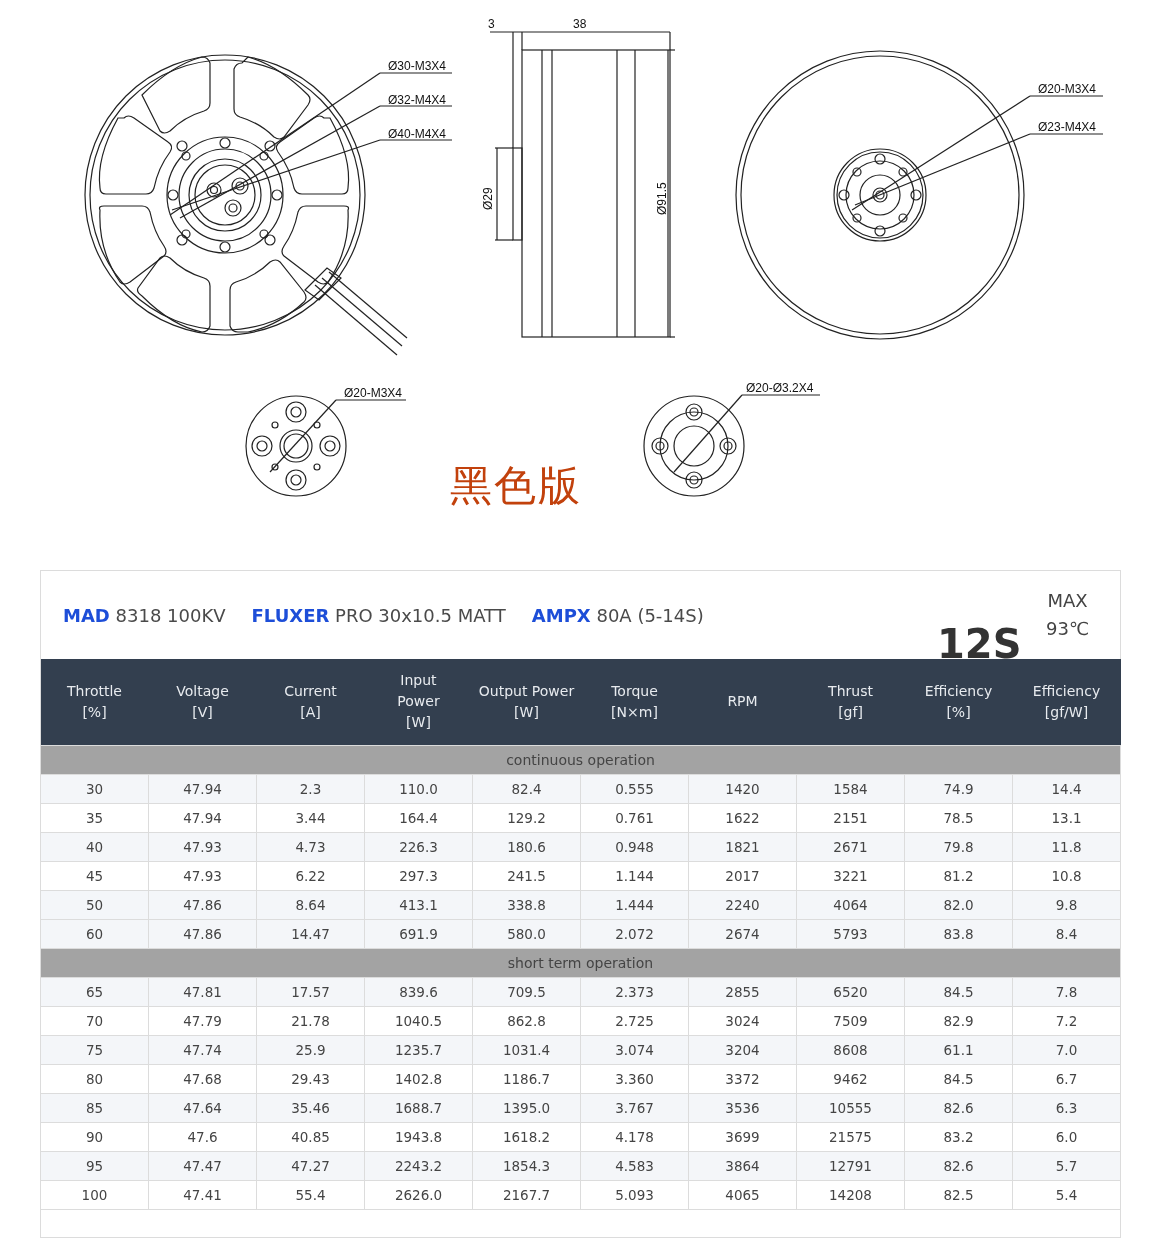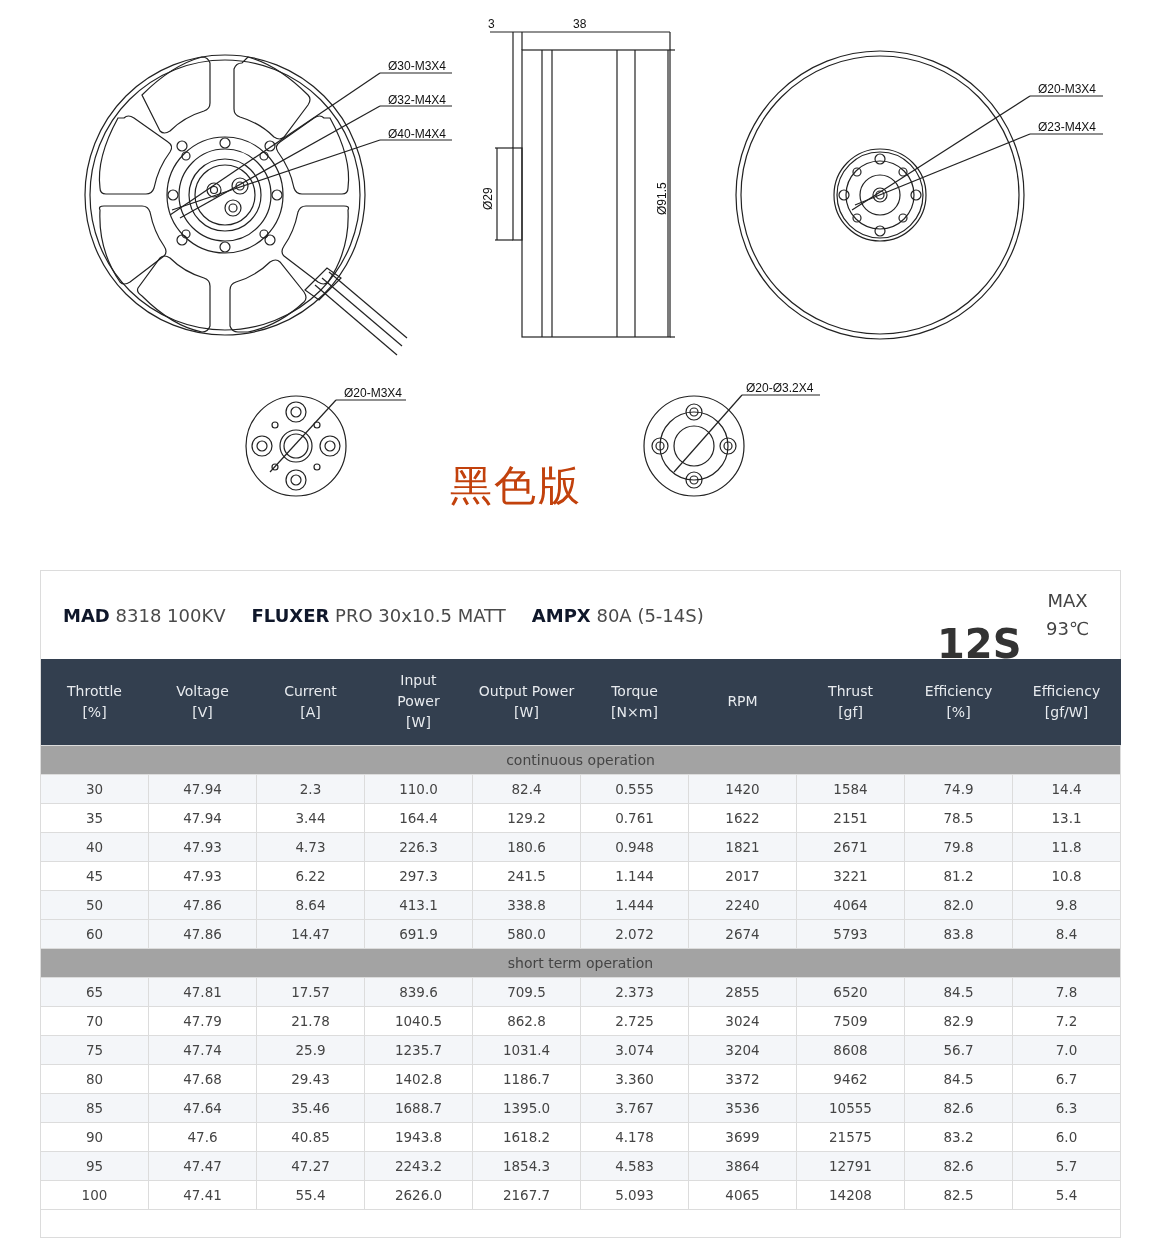--- a/index.html
+++ b/index.html
@@ -7,21 +7,21 @@
   body { font-family: "DejaVu Sans", "Liberation Sans", sans-serif; color: #333; position: relative; }
 
   .drawings { position: absolute; left: 0; top: 0; width: 1160px; height: 560px; }
   .drawings svg { position: absolute; left: 0; top: 0; }
   .dim-label { font-family: "Liberation Sans", sans-serif; font-size: 12px; fill: #111; }
   .cn-label { position: absolute; left: 450px; top: 458px; font-size: 42px; font-family: Liberation Serif, serif; color: #c2410c; letter-spacing: 2px; }
 
   .spec-card { position: absolute; left: 40px; top: 570px; width: 1081px; height: 668px; border: 1px solid #dcdcdc; }
   .spec-head { position: relative; height: 88px; display: flex; align-items: center; padding-left: 22px; font-size: 18px; color: #444; }
   .spec-head .grp { margin-right: 26px; white-space: nowrap; }
-  .spec-head b { font-weight: bold; color: #0f172a; }
+  .spec-head b { font-weight: bold; color: #1d4ed8; }
   .spec-head .norm { font-weight: normal; color: #4a4a4a; }
   .cells { position: absolute; left: 896px; top: 22px; font-size: 40px; font-weight: bold; color: #333; margin-top: 28px; }
   .maxtemp { position: absolute; left: 1005px; top: 16px; font-size: 18px; color: #444; line-height: 28px; text-align: center; }
 
   table { border-collapse: collapse; width: 1081px; table-layout: fixed; margin-left: -1px; padding-left: 48px; }
   thead th { background: #333f4f; color: #e8ebef; font-weight: normal; font-size: 14px; height: 86px; line-height: 21px; text-align: center; vertical-align: middle; }
   td { font-size: 13.5px; color: #444; text-align: center; height: 29px; border: 1px solid #dcdcdc; }
   tr.sect td { background: #a3a3a3; color: #444; font-size: 14px; }
   tr.stripe td { background: #f4f6f9; }
   tr.plain td { background: #ffffff; }
@@ -346,21 +346,21 @@
         </tr>
         <tr class="stripe">
           <td>75</td>
           <td>47.74</td>
           <td>25.9</td>
           <td>1235.7</td>
           <td>1031.4</td>
           <td>3.074</td>
           <td>3204</td>
           <td>8608</td>
-          <td>56.7</td>
+          <td>61.1</td>
           <td>7.0</td>
         </tr>
         <tr class="plain">
           <td>80</td>
           <td>47.68</td>
           <td>29.43</td>
           <td>1402.8</td>
           <td>1186.7</td>
           <td>3.360</td>
           <td>3372</td>

